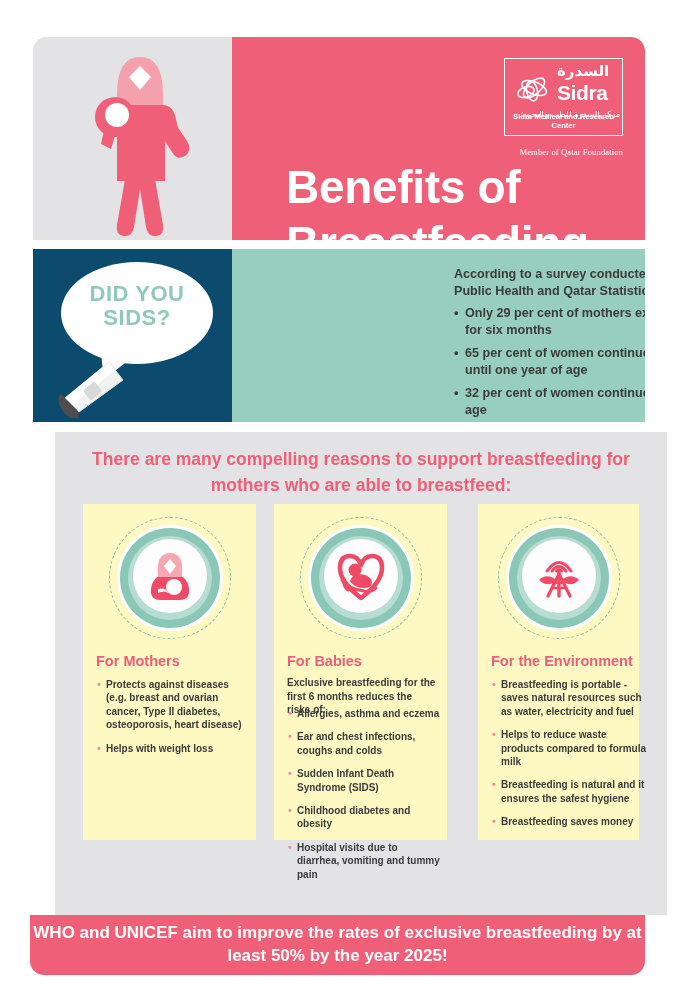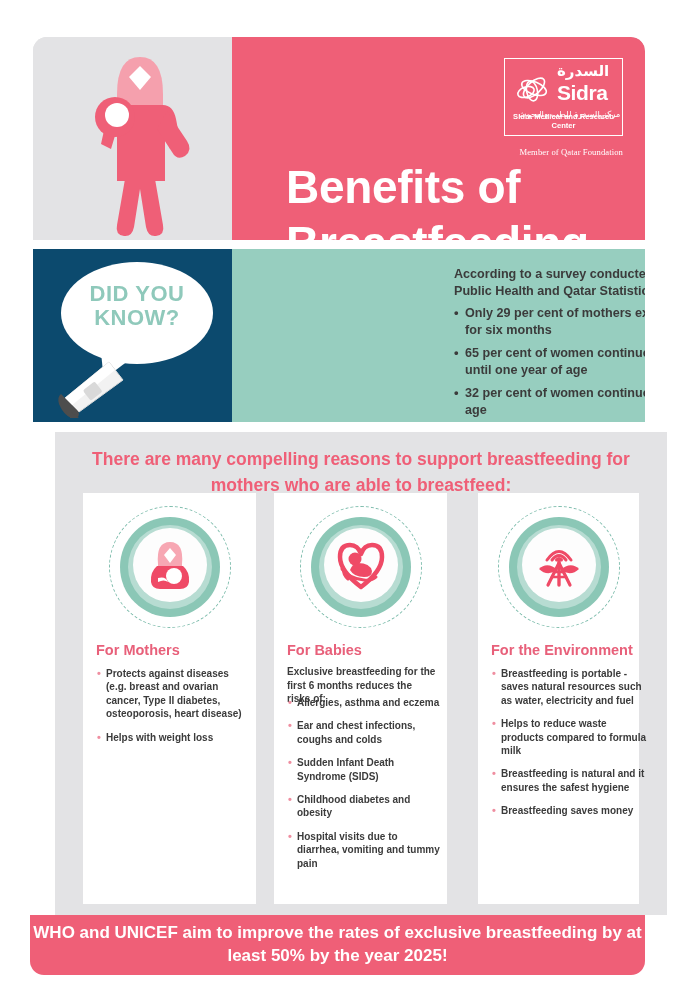--- a/index.html
+++ b/index.html
@@ -192,24 +192,24 @@
     text-align: center;
     color: #ef5f77;
     font-size: 17.5px;
     font-weight: bold;
     line-height: 1.5;
   }
 
   
   .col {
     position: absolute;
-    top: 61px;
+    top: 72px;
     width: 173px;
-    height: 411px;
-    background: #ffffff;
+    height: 336px;
+    background: #fef9c3;
   }
   .col-1 { left: 28px; }
   .col-2 { left: 219px; }
   .col-3 { left: 423px; width: 161px; }
 
   .badge {
     position: absolute;
     left: 50%;
     top: 13px;
     transform: translateX(-50%);
@@ -351,21 +351,21 @@
       <div class="logo-member">Member of Qatar Foundation</div>
     </div>
   </div>
 
   <div class="dyk">
     <div class="dyk-left">
       <div class="bubble-tail"></div>
       <div class="bubble"></div>
       <div class="bubble-text">
         <div>DID YOU</div>
-        <div>KNOW?</div>
+        <div>SIDS?</div>
       </div>
       <svg class="megaphone" viewBox="0 0 78 64">
         <path d="M8 44 L52 8 L66 26 L22 58 Z" fill="#f2f2f2" stroke="#d8d8d8" stroke-width="1"></path>
         <path d="M8 44 L52 8 L58 16 L14 52 Z" fill="#ffffff"></path>
         <rect x="28" y="31" width="15" height="13" rx="2" transform="rotate(-38 35 37)" fill="#d9d9d9"></rect>
         <path d="M4 40 L20 56 Q24 60 20 64 L14 64 Q6 60 2 50 Q0 43 4 40 Z" fill="#4d4d4d"></path>
         <path d="M13 57 L22 64 L13 64 Z" fill="#4d4d4d"></path>
       </svg>
     </div>
     <div class="dyk-right">

